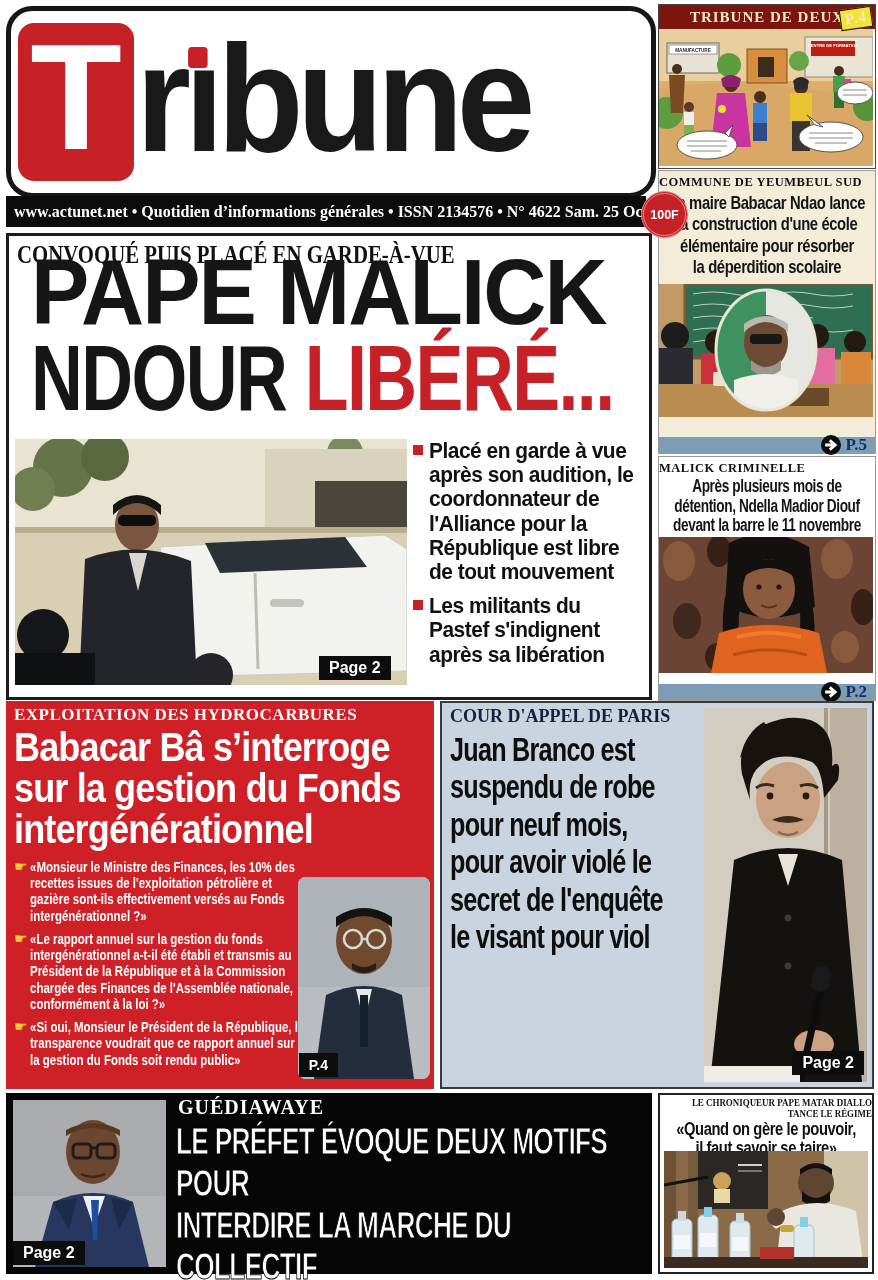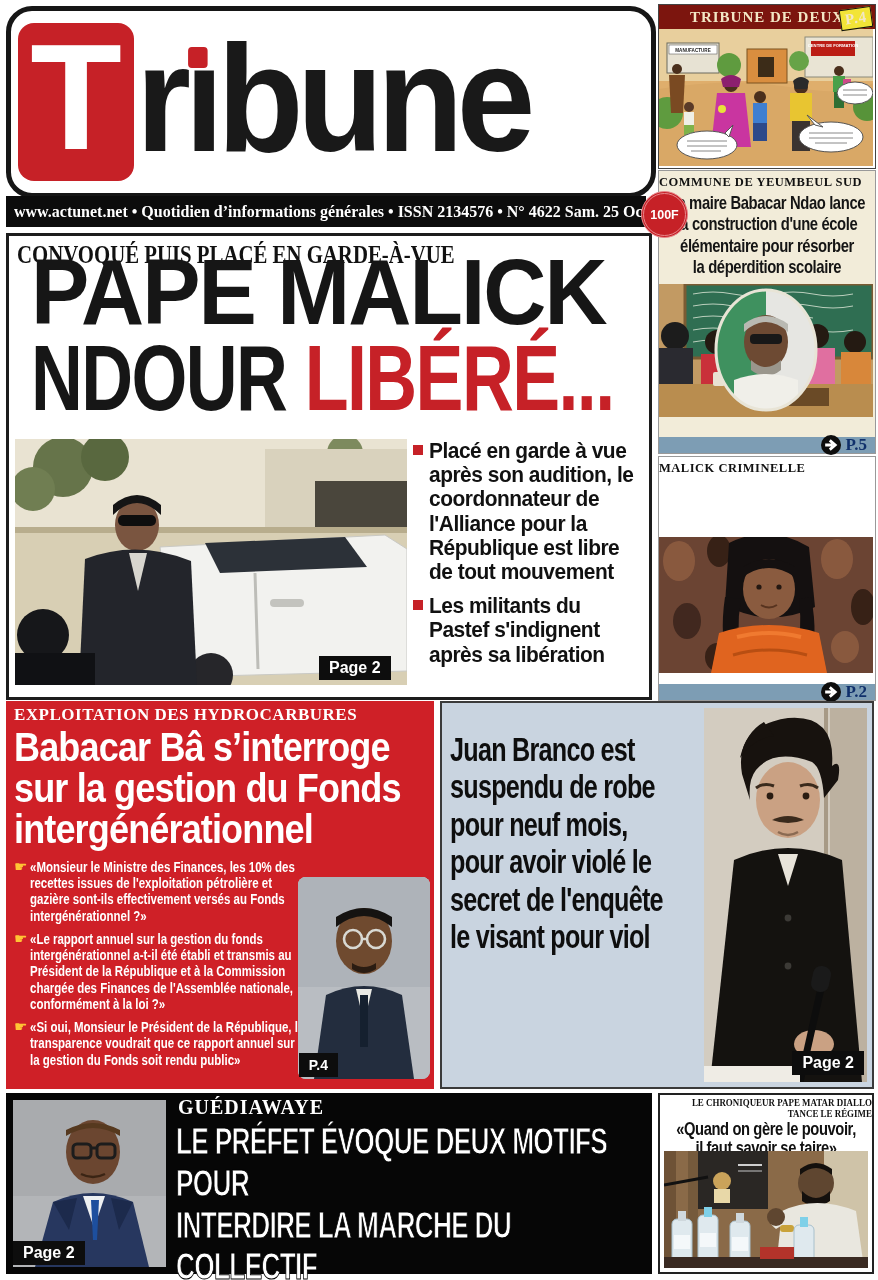--- a/index.html
+++ b/index.html
@@ -281,20 +281,25 @@
       <svg width="20" height="20" viewBox="0 0 24 24">
         <circle cx="12" cy="12" r="12" fill="#0d0d0d"></circle>
         <path d="M5 12 H14 M10.5 6.5 L17 12 L10.5 17.5" stroke="#fff" stroke-width="3.4" fill="none"></path>
       </svg>
       <span class="lbl serif">P.5</span>
     </div>
   </div>
 
   <div class="rc-box" style="top:456px;height:243px;background:#fff;">
     <div class="rc-kicker serif">MALICK CRIMINELLE</div>
+    <div class="rc-head" style="font-size:17.5px;padding:1px 4px 0;">
+      <span class="s78">Après plusieurs mois de</span>
+      <span class="s78">détention, Ndella Madior Diouf</span>
+      <span class="s78">devant la barre le 11 novembre</span>
+    </div>
     <div style="position:absolute;left:0;top:80px;width:214px;height:136px;overflow:hidden;">
       <svg width="214" height="136" viewBox="0 0 214 136">
         <rect width="214" height="136" fill="#6b4433"></rect>
         <g opacity=".85">
           <ellipse cx="20" cy="24" rx="16" ry="20" fill="#8f5d41"></ellipse>
             <ellipse cx="60" cy="14" rx="12" ry="16" fill="#2e1b12"></ellipse>
           <ellipse cx="178" cy="22" rx="16" ry="20" fill="#8f5d41"></ellipse>
             <ellipse cx="204" cy="70" rx="12" ry="18" fill="#2e1b12"></ellipse>
           <ellipse cx="28" cy="84" rx="14" ry="18" fill="#3a241c"></ellipse>
             <ellipse cx="186" cy="110" rx="14" ry="16" fill="#8f5d41"></ellipse>
@@ -362,20 +367,21 @@
         <path d="M54 86 Q66 94 78 86 L78 92 Q66 100 54 92 Z" fill="#2a1c12"></path>
         <path d="M28 118 Q66 100 104 118 L116 202 L16 202 Z" fill="#232d3e"></path>
         <polygon points="58,112 74,112 66,146" fill="#e9e9e4"></polygon>
         <rect x="62" y="118" width="8" height="52" fill="#15202f"></rect>
       </svg>
     </div>
     <div class="pbadge hydro-pbadge">P.4</div>
   </div>
 
   <div class="branco">
+    <div class="branco-kicker serif">COUR D'APPEL DE PARIS</div>
     <div class="branco-h">
       <span class="s74">Juan Branco est</span>
       <span class="s74">suspendu de robe</span>
       <span class="s74">pour neuf mois,</span>
       <span class="s74">pour avoir violé le</span>
       <span class="s74">secret de l'enquête</span>
       <span class="s74">le visant pour viol</span>
     </div>
     <div class="branco-photo">
       <svg width="163" height="374" viewBox="0 0 163 374">

